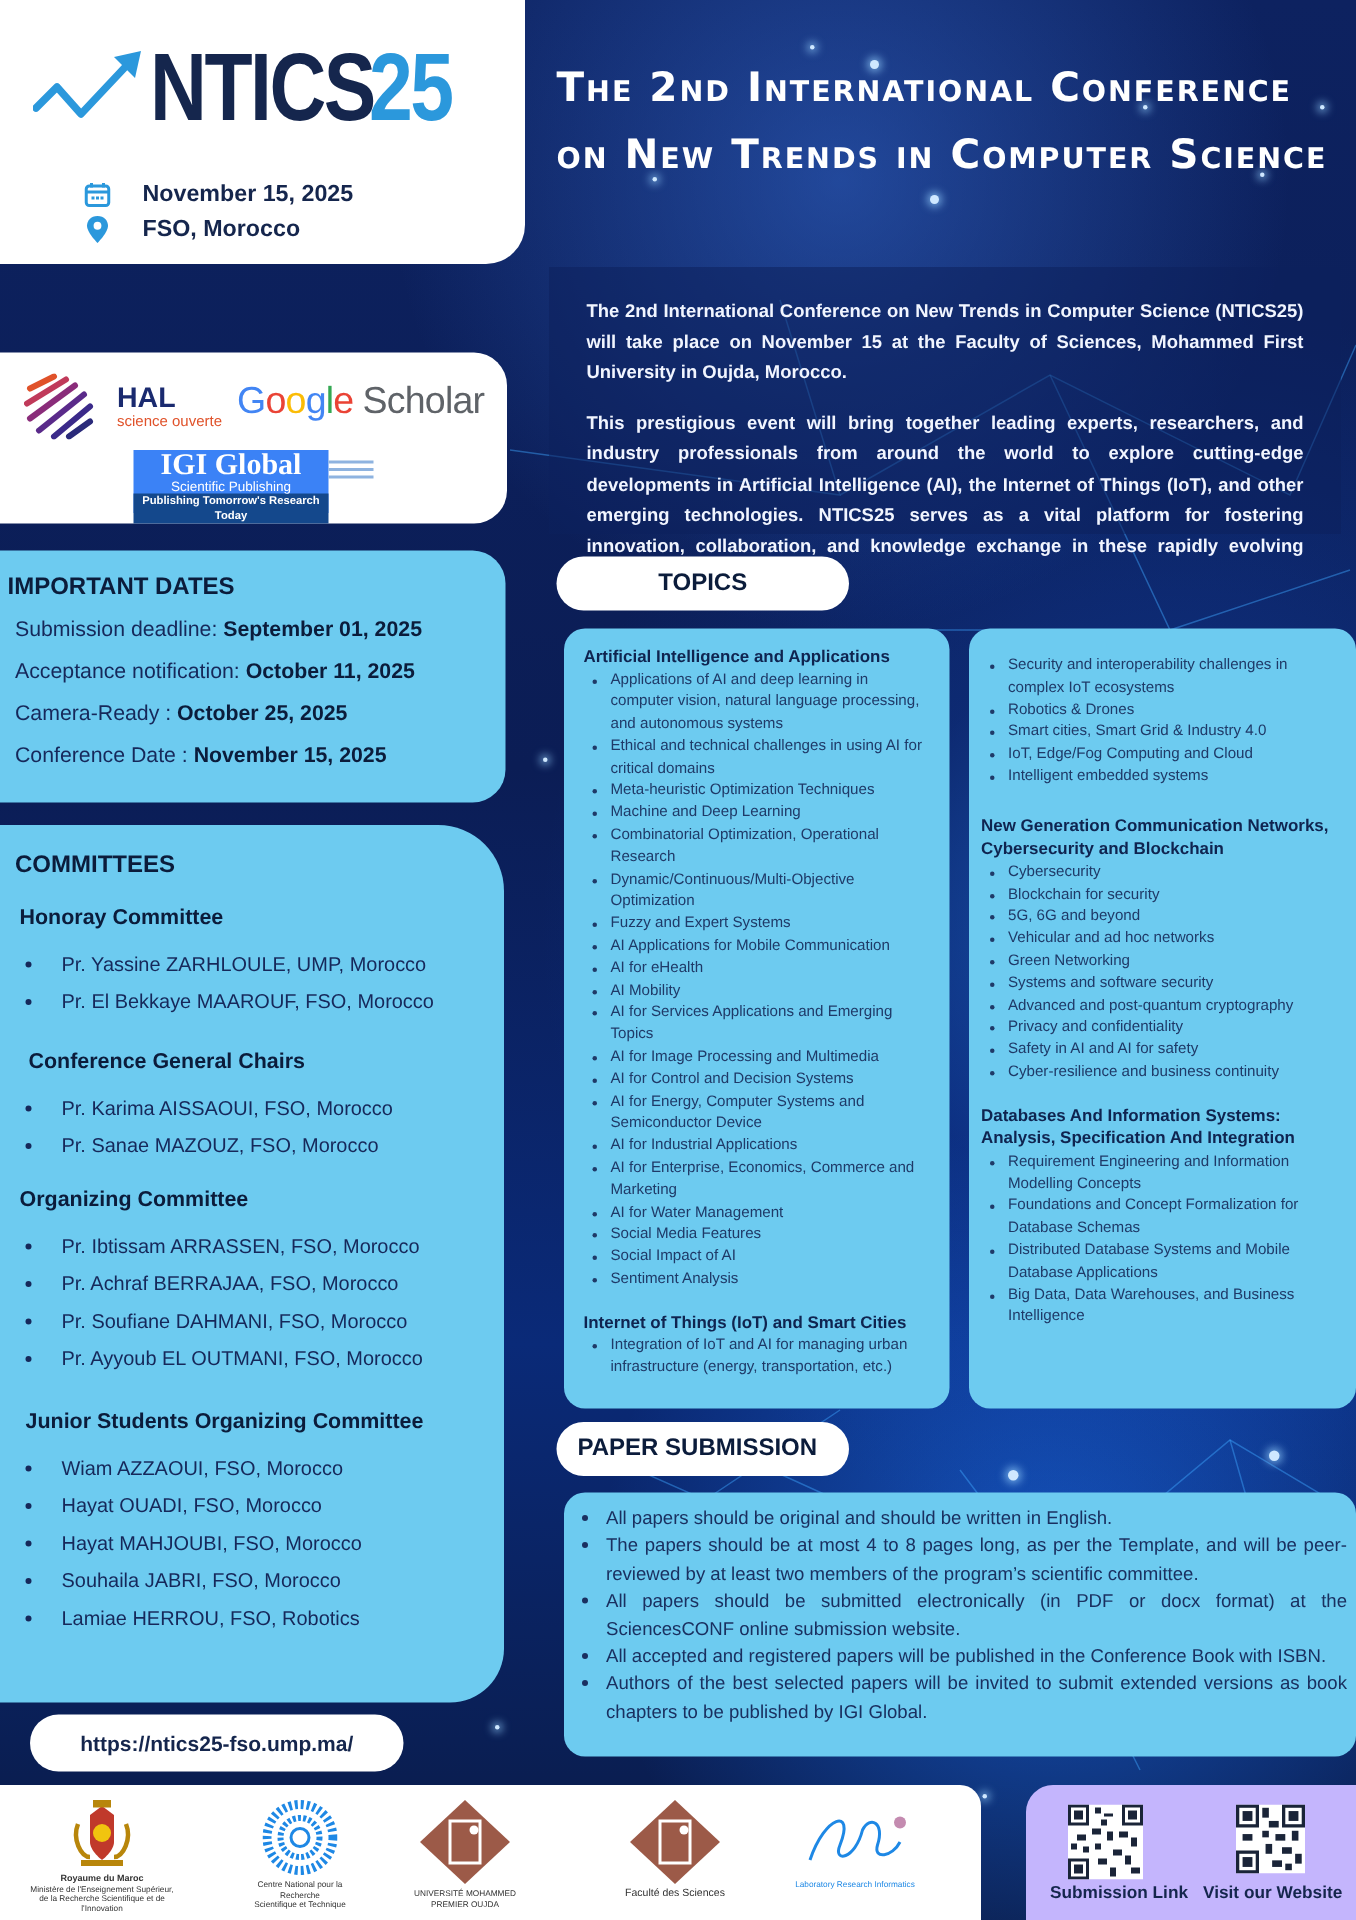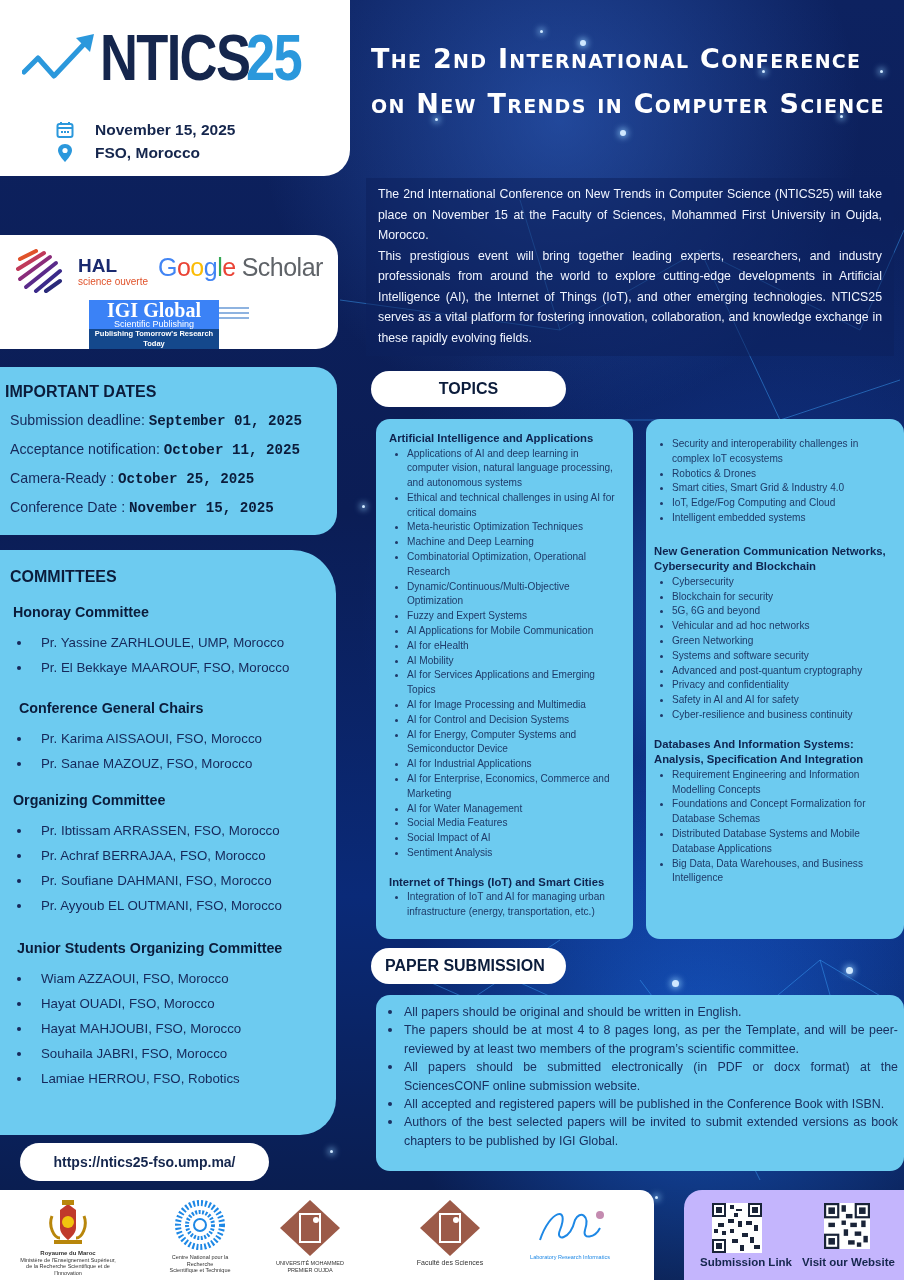--- a/index.html
+++ b/index.html
@@ -40,21 +40,21 @@
     font-family: "DejaVu Sans", sans-serif;
   }
   .title span { display: block; white-space: nowrap; }
 
   .intro {
     position: absolute; left: 366px; top: 178px; width: 528px; height: 178px;
     padding: 6px 12px 0 12px;
     background: rgba(12,32,92,0.55);
     color: #f1f5ff; font-size: 12.3px; line-height: 20.5px; text-align: justify;
   }
-  .intro p { margin: 0; }
+  .intro p { margin: 13px; font-weight: bold; }
 
   .pub-card {
     position: absolute; left: 0; top: 235px; width: 338px; height: 114px;
     background: #fff; border-top-right-radius: 22px; border-bottom-right-radius: 22px;
   }
   .hal { position: absolute; left: 16px; top: 14px; display: flex; align-items: center; gap: 8px; }
   .hal-text { display: flex; flex-direction: column; margin-left: 6px; }
   .hal-title { font-weight: 700; font-size: 19px; color: #1a2a6f; line-height: 20px; }
   .hal-sub { font-size: 10px; color: #e0522a; line-height: 11px; }
   .gscholar { position: absolute; left: 158px; top: 18px; font-size: 25px; letter-spacing: -0.5px; }
@@ -66,21 +66,21 @@
   .igi .t3 { font-size: 7.5px; font-weight: 700; line-height: 10px; background:#14488c; }
   .igi-lines { position: absolute; left: 219px; top: 72px; width: 30px; }
   .igi-lines div { height: 2px; background: #8eb3e0; margin-bottom: 3px; }
 
   .box-light {
     background: #6dcbf0; position: absolute;
   }
   .dates { left: 0; top: 367px; width: 337px; height: 168px; border-top-right-radius: 22px; border-bottom-right-radius: 22px; padding: 16px 0 0 5px; }
   .section-h { font-weight: 700; font-size: 16px; color: #0b1c3b; }
   .dates .row { font-size: 14.2px; color: #16285a; margin-top: 10px; margin-left: 5px; line-height: 18px; }
-  .dates .row b { color: #0b1c3b; font-family: Liberation Mono, monospace; }
+  .dates .row b { color: #0b1c3b; }
 
   .committees { left: 0; top: 550px; width: 336px; height: 585px; border-top-right-radius: 44px; border-bottom-right-radius: 36px; padding: 18px 0 0 10px; }
   .cm-group { margin-top: 18px; }
   .cm-title { font-weight: 700; font-size: 14.3px; color: #0b1c3b; margin-left: 3px; }
   .cm-list { list-style: none; margin-top: 10px; }
   .cm-list li { font-size: 13.3px; color: #16285a; line-height: 25px; padding-left: 31px; position: relative; }
   .cm-list li::before { content: ""; position: absolute; left: 7px; top: 11px; width: 4px; height: 4px; border-radius: 50%; background: #16285a; }
 
   .url-pill { position: absolute; left: 20px; top: 1143px; width: 249px; height: 38px; background: #fff; border-radius: 19px; display: flex; align-items: center; justify-content: center; font-weight: 700; font-size: 14px; color: #15264d; }
 

